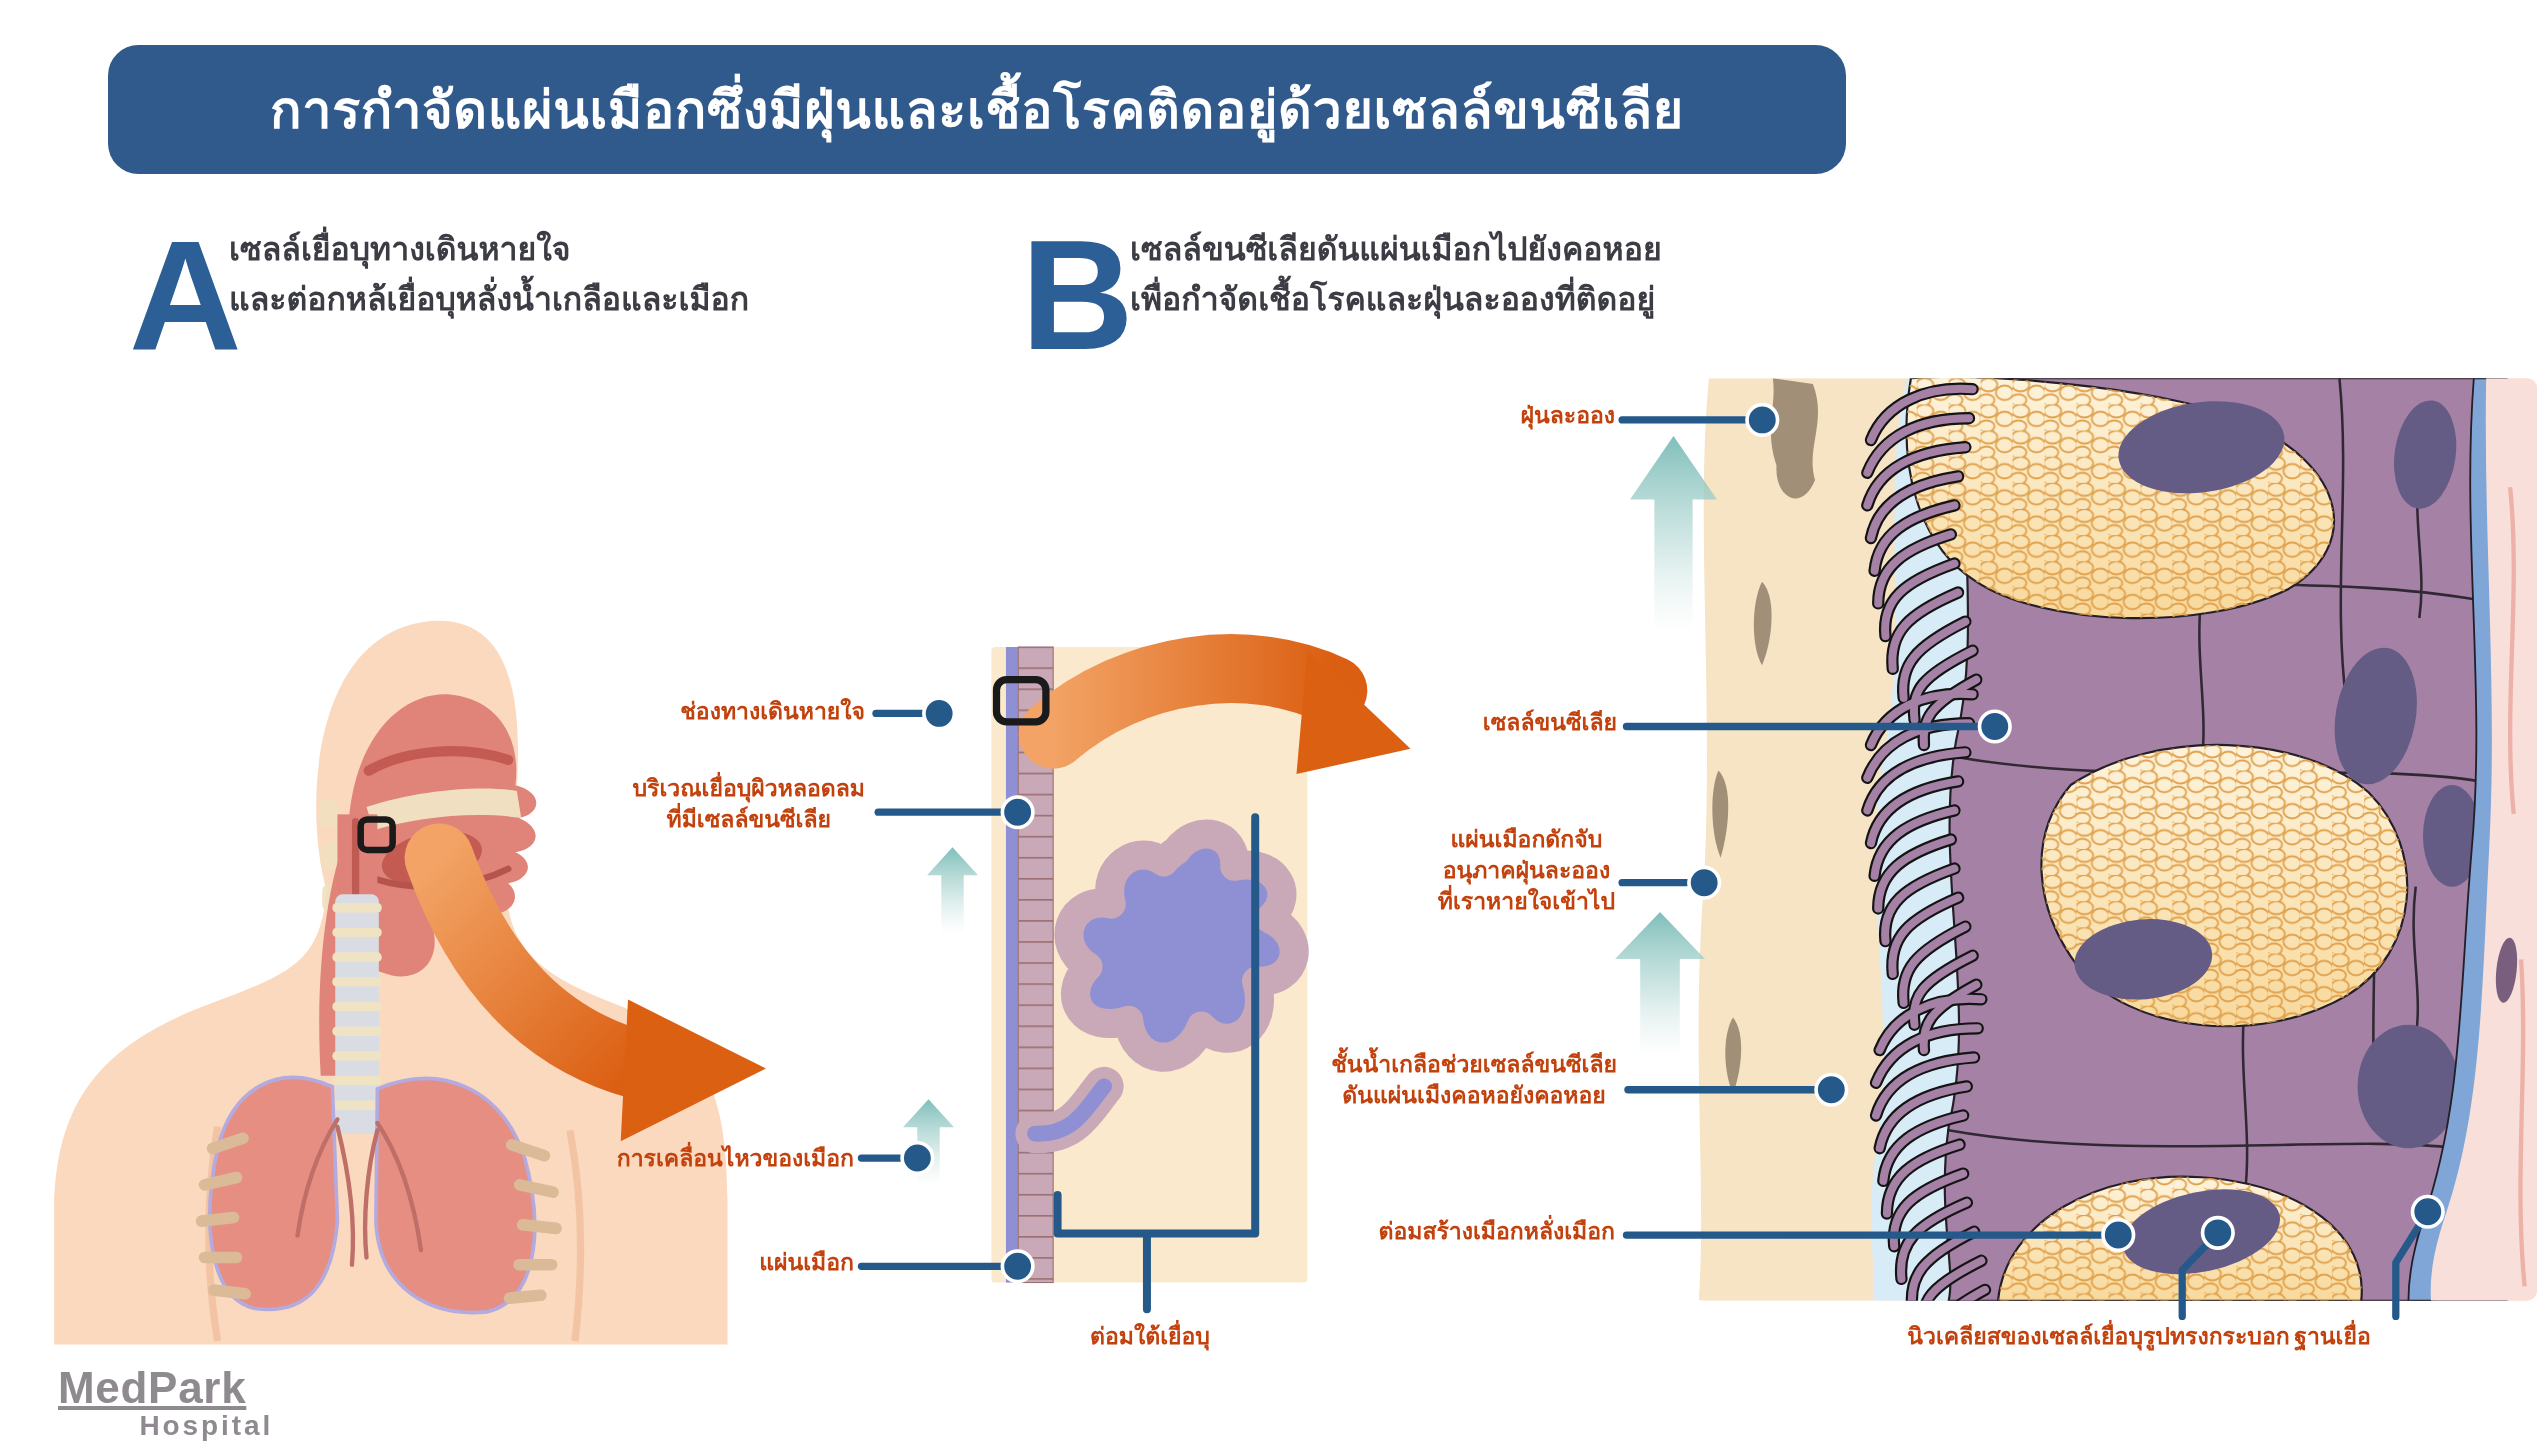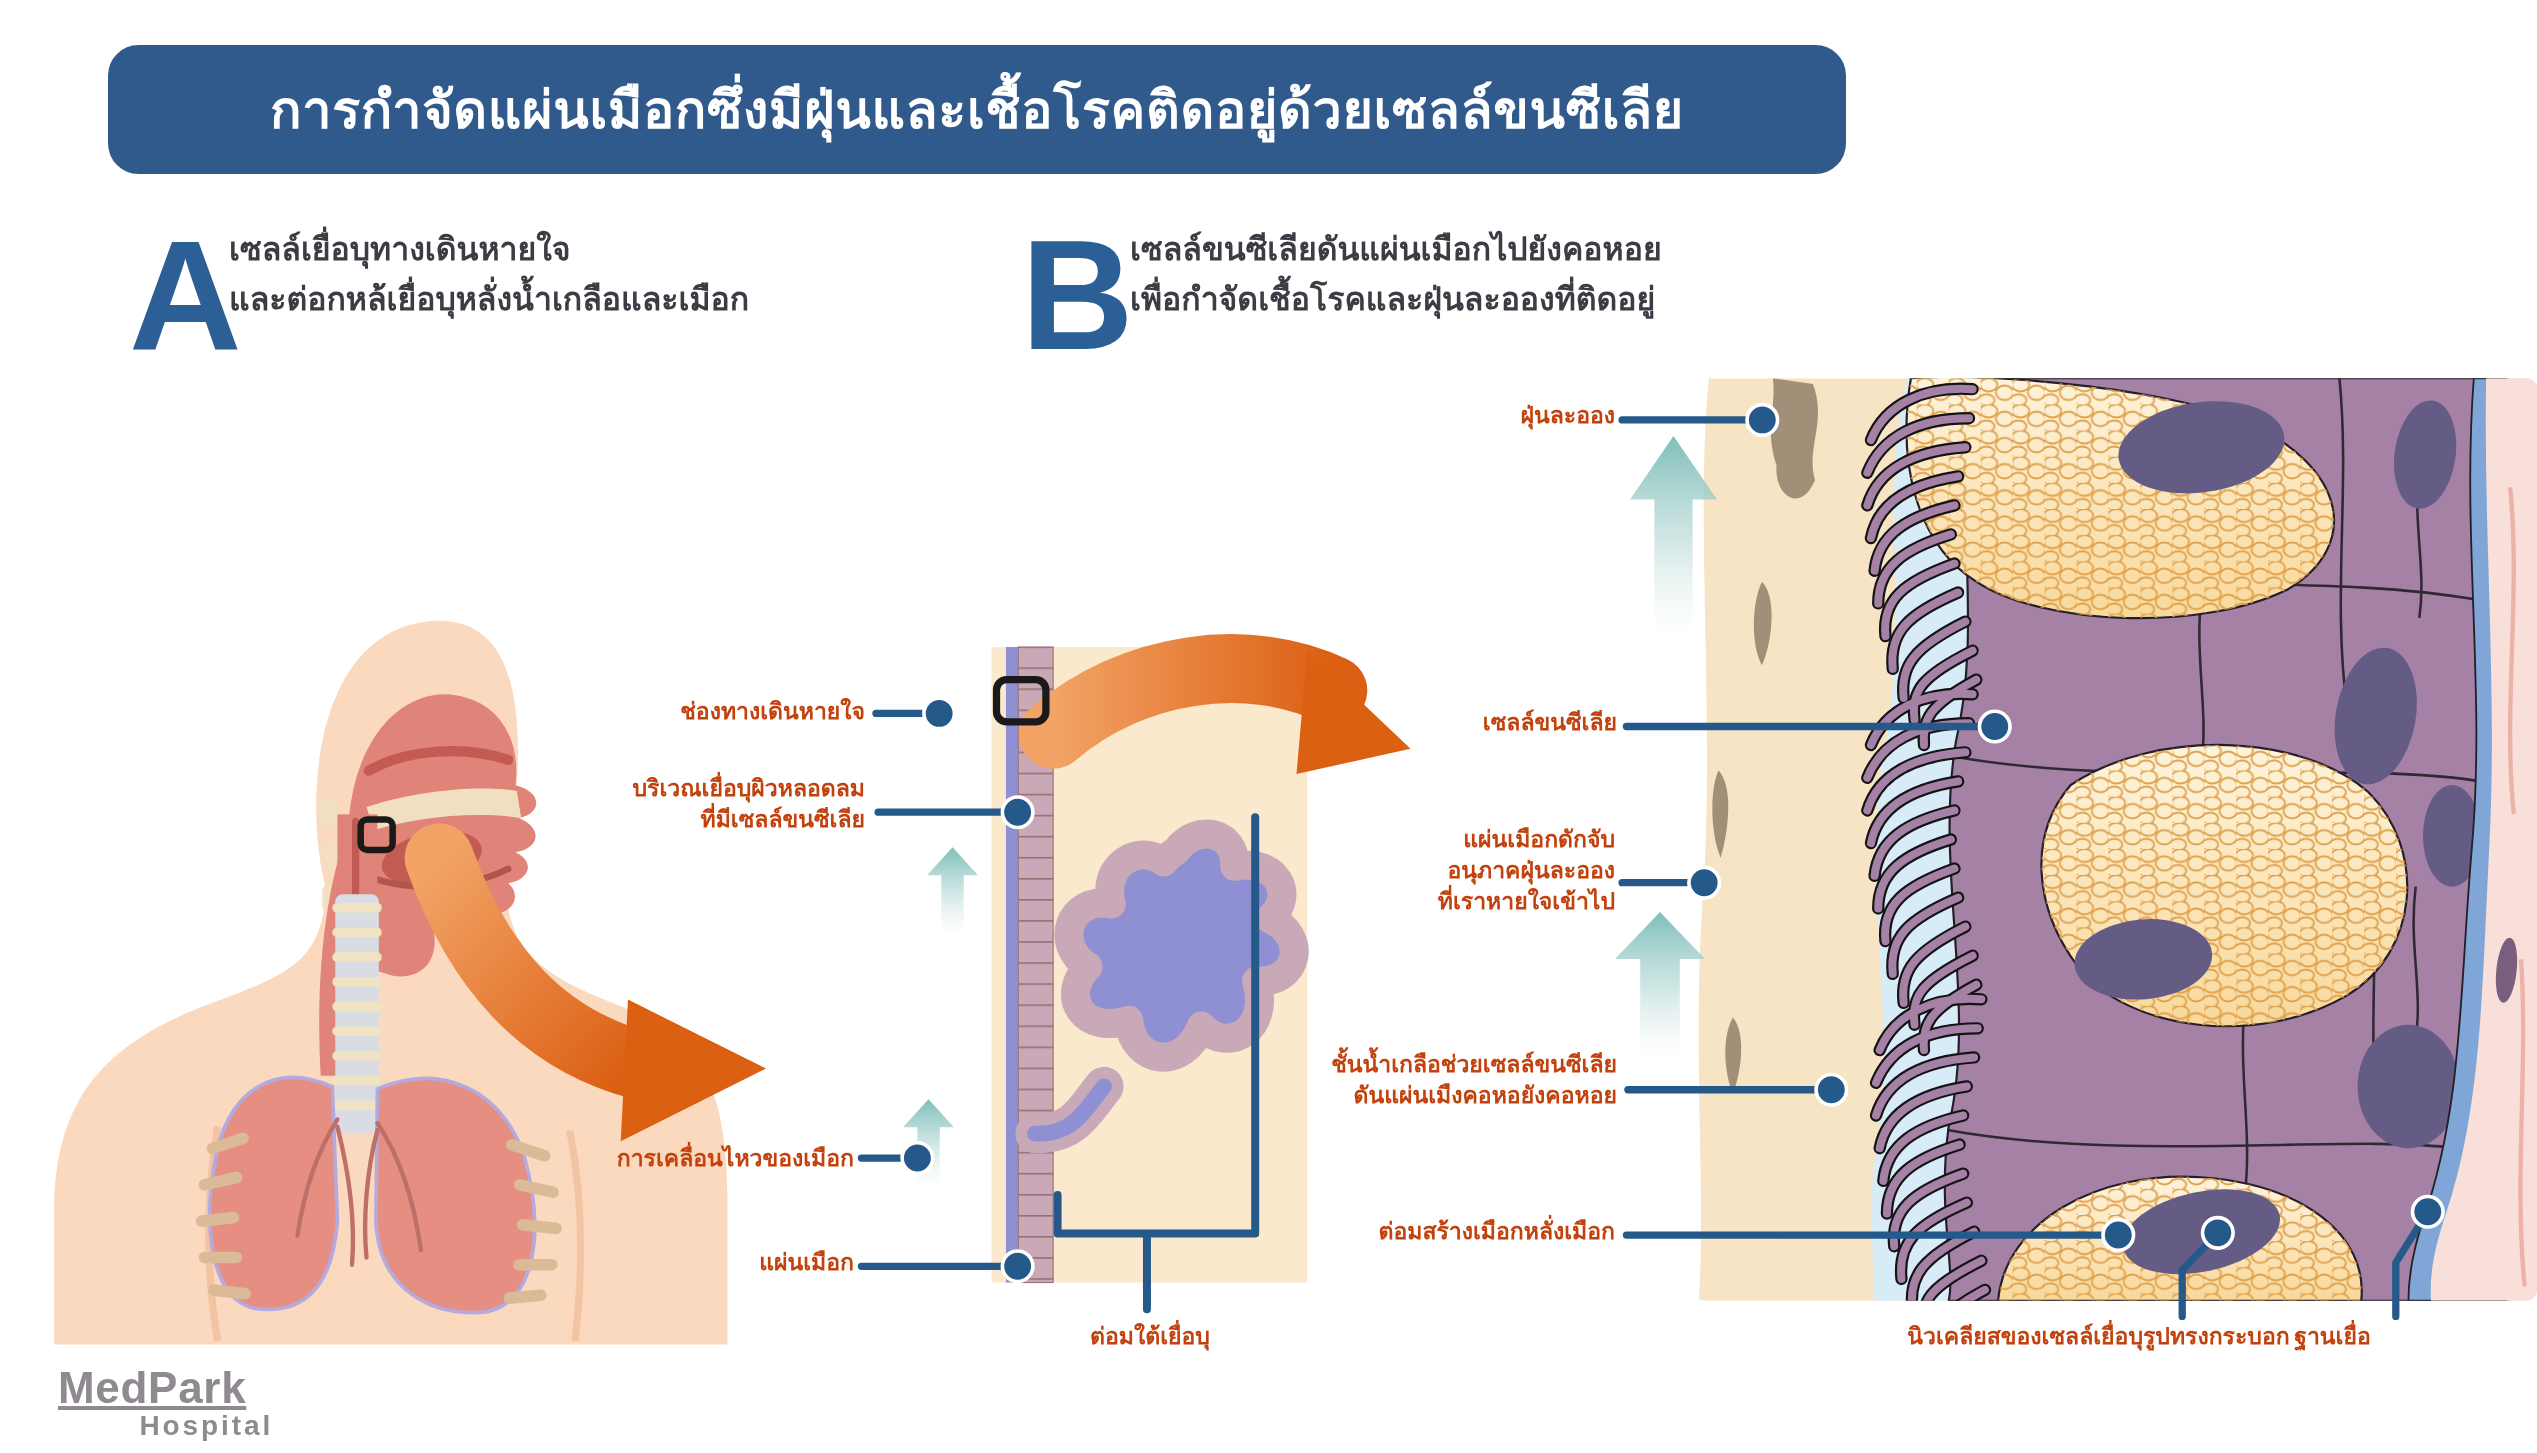--- a/index.html
+++ b/index.html
@@ -8,21 +8,21 @@
   #stage{position:relative;width:2538px;height:1107px;background:#ffffff;}
   .abs{position:absolute;}
   .banner{position:absolute;left:108px;top:45px;width:1738px;height:129px;
           background:#30598C;border-radius:30.5px;display:flex;align-items:center;justify-content:center;}
   .banner-title{color:#ffffff;font-size:52px;font-weight:700;letter-spacing:0.7px;}
   .sec-letter{position:absolute;font-size:156px;font-weight:700;color:#2C5F96;line-height:0.9;}
   .sec-text{position:absolute;font-size:32px;font-weight:600;color:#3C3D44;line-height:1.55;white-space:nowrap;}
   .lbl{position:absolute;font-size:23px;font-weight:600;color:#c2410c;line-height:1.35;white-space:nowrap;}
   .lbl.r{text-align:right;}
   .lbl.c{text-align:center;white-space:nowrap;}
-  .lbl div{white-space:nowrap;}
+  .lbl div{white-space:nowrap;text-align:center;}
   .logo{position:absolute;left:58px;top:1363px;width:218px;color:#8F8A90;}
   .logo-main{font-size:44px;font-weight:700;letter-spacing:0.7px;text-decoration:underline;}
   .logo-sub{font-size:28px;font-weight:600;letter-spacing:2.9px;text-align:right;margin-top:-2.9px;padding-right:2.9px;}
   svg{display:block;}
 </style>
 </head>
 <body>
 
 <div id="stage">
 

